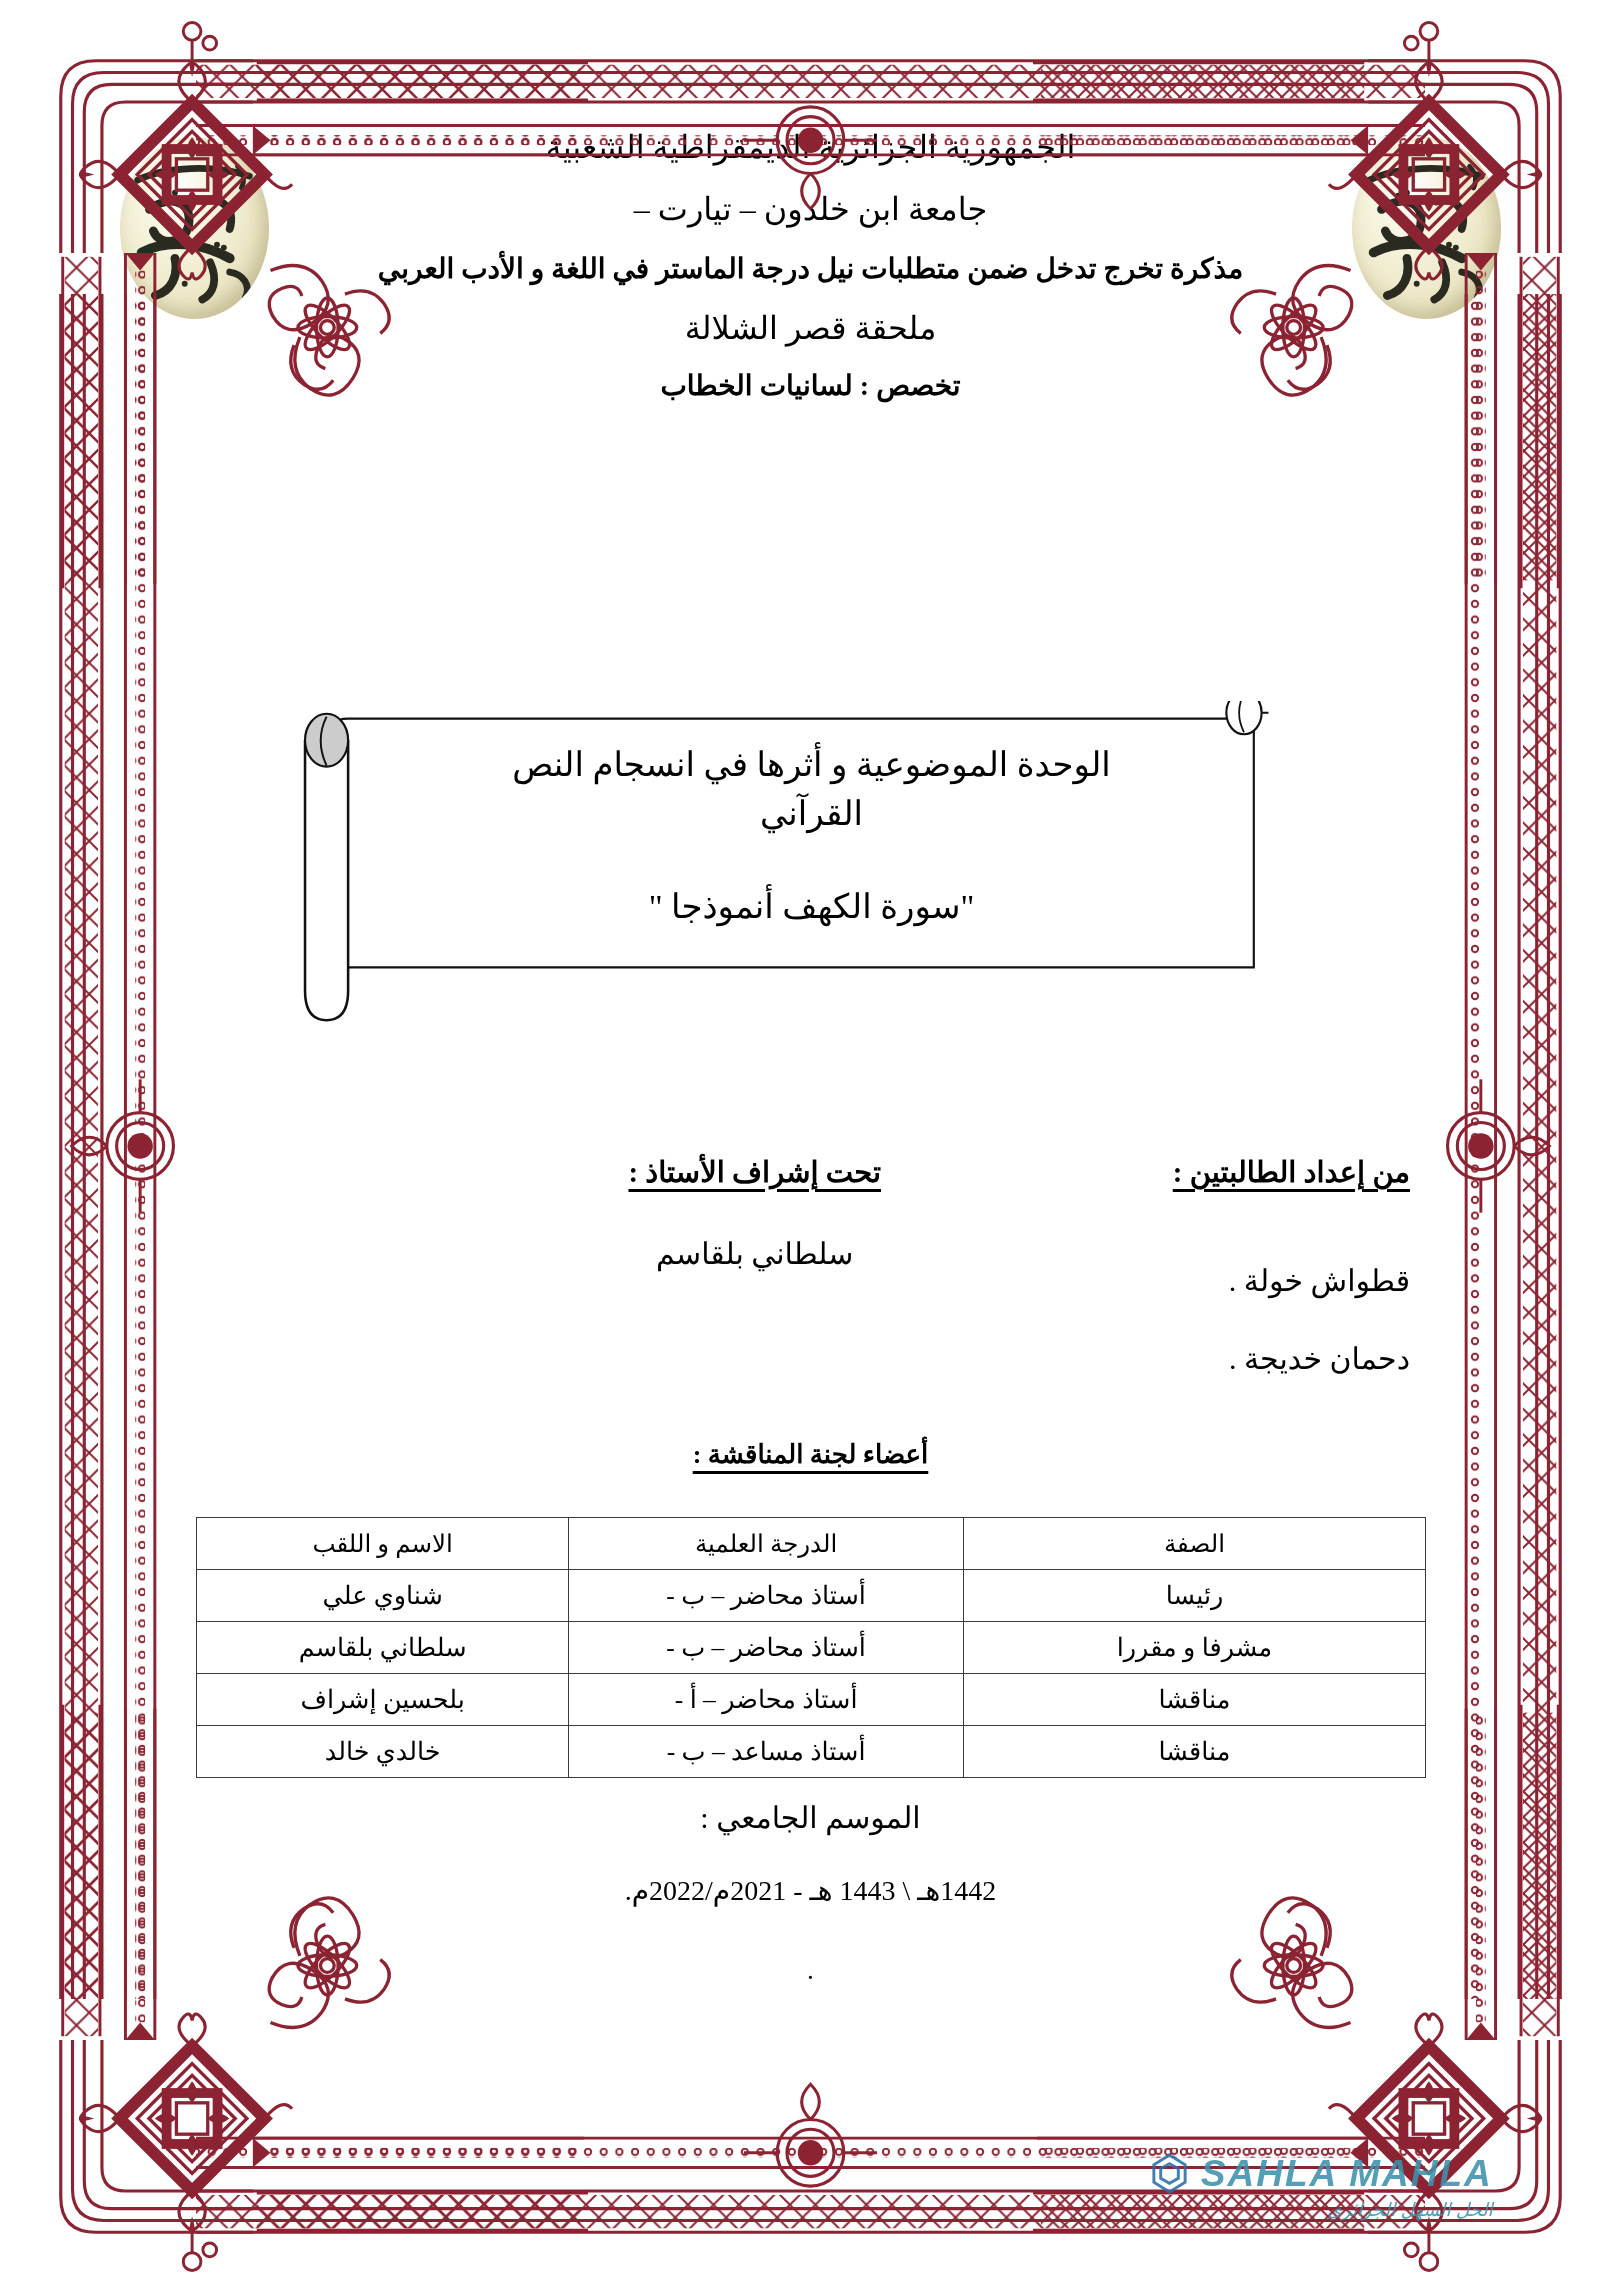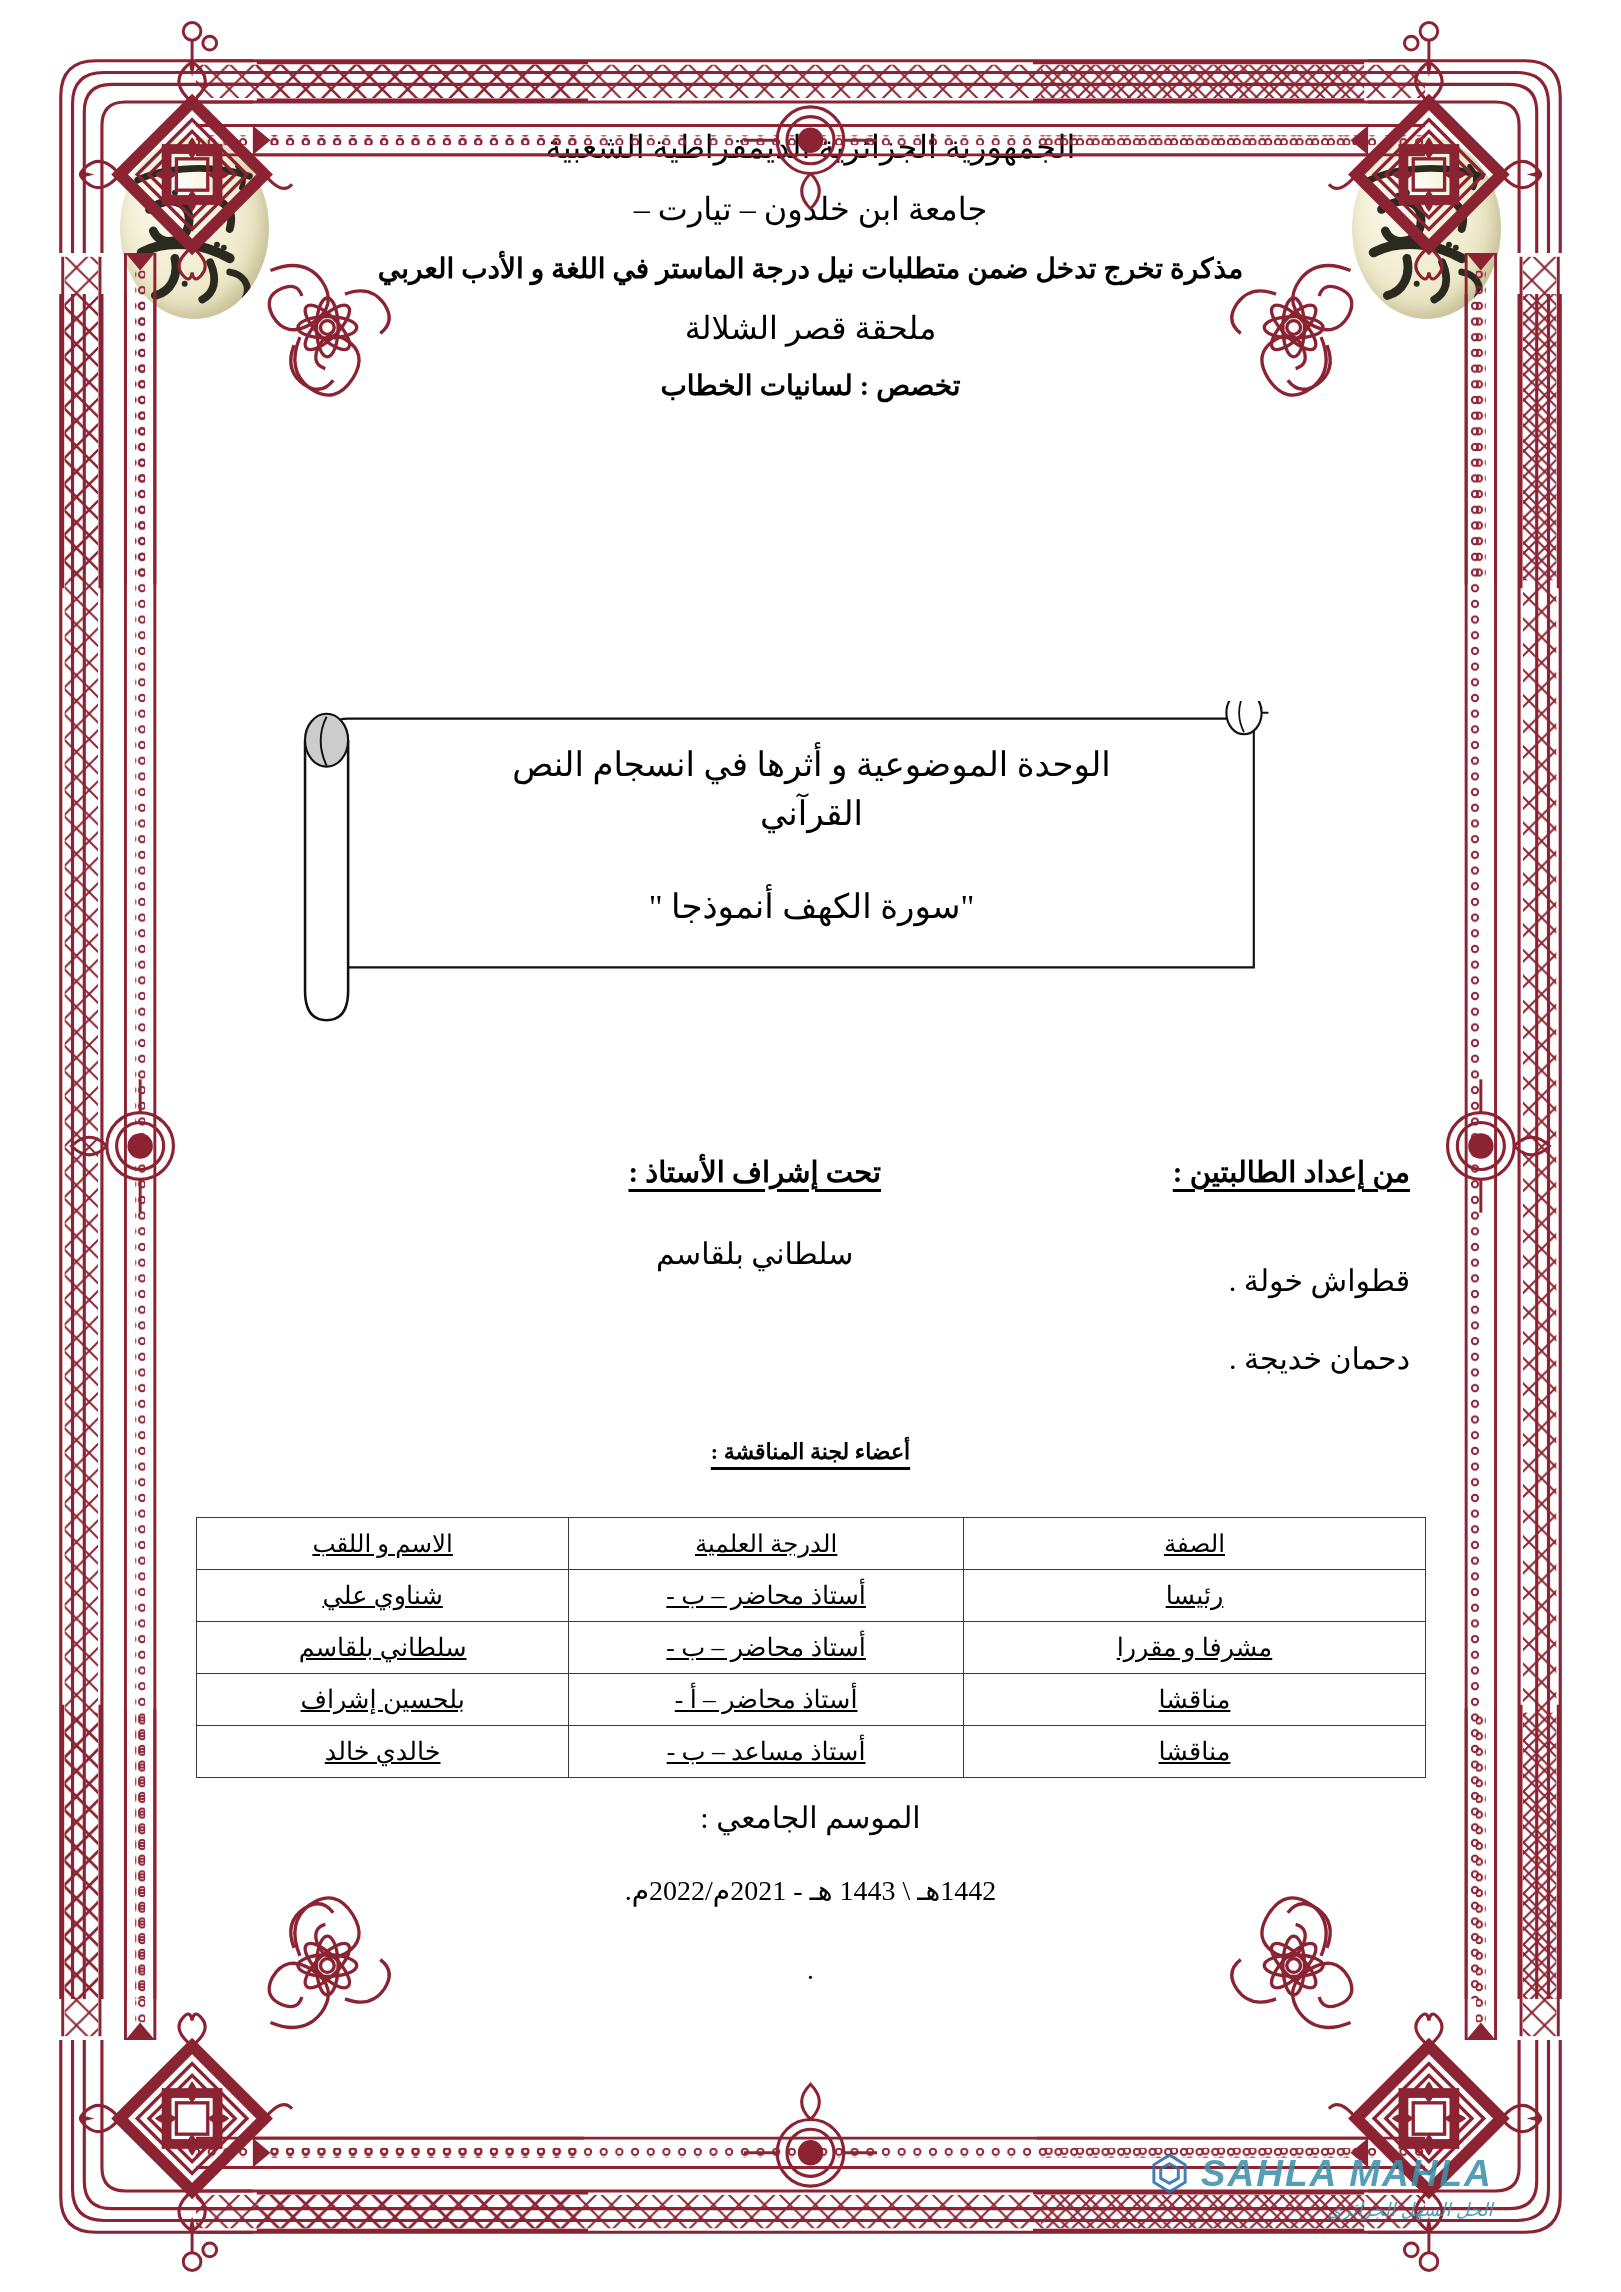--- a/index.html
+++ b/index.html
@@ -63,30 +63,30 @@
     text-underline-offset:6.9px;text-decoration-thickness:2.9px;white-space:nowrap;
   }
   .nm{font-size:30px;white-space:nowrap;}
   .nm.n1{margin-top:74px;}
   .nm.n2{margin-top:43px;}
   .sup-name{font-size:30px;margin-top:47px;white-space:nowrap;}
 
   
   .committee-title{
     position:absolute;left:0;right:0;top:1439px;text-align:center;
-    font-weight:bold;font-size:22px;text-decoration:underline;
+    font-weight:bold;font-size:26px;text-decoration:underline;
     text-underline-offset:7.8px;text-decoration-thickness:3.4px;
   }
   table.jury{
     position:absolute;left:196px;top:1517px;width:1230px;
     border-collapse:collapse;table-layout:fixed;
   }
   table.jury td{
     border:1.5px solid #3a3a3a;height:47px;text-align:center;
-    font-size:25.5px;padding:2px 19px;text-decoration:underline;
+    font-size:25.5px;padding:2px 19px;
   }
   table.jury td.c0{width:38%;}
   table.jury td.c1{width:32%;}
   table.jury td.c2{width:30%;}
   table.jury tr.hdr td{font-size:24.5px;}
 
   .season{
     position:absolute;left:0;right:0;top:1800px;text-align:center;
     font-size:30px;
   }

